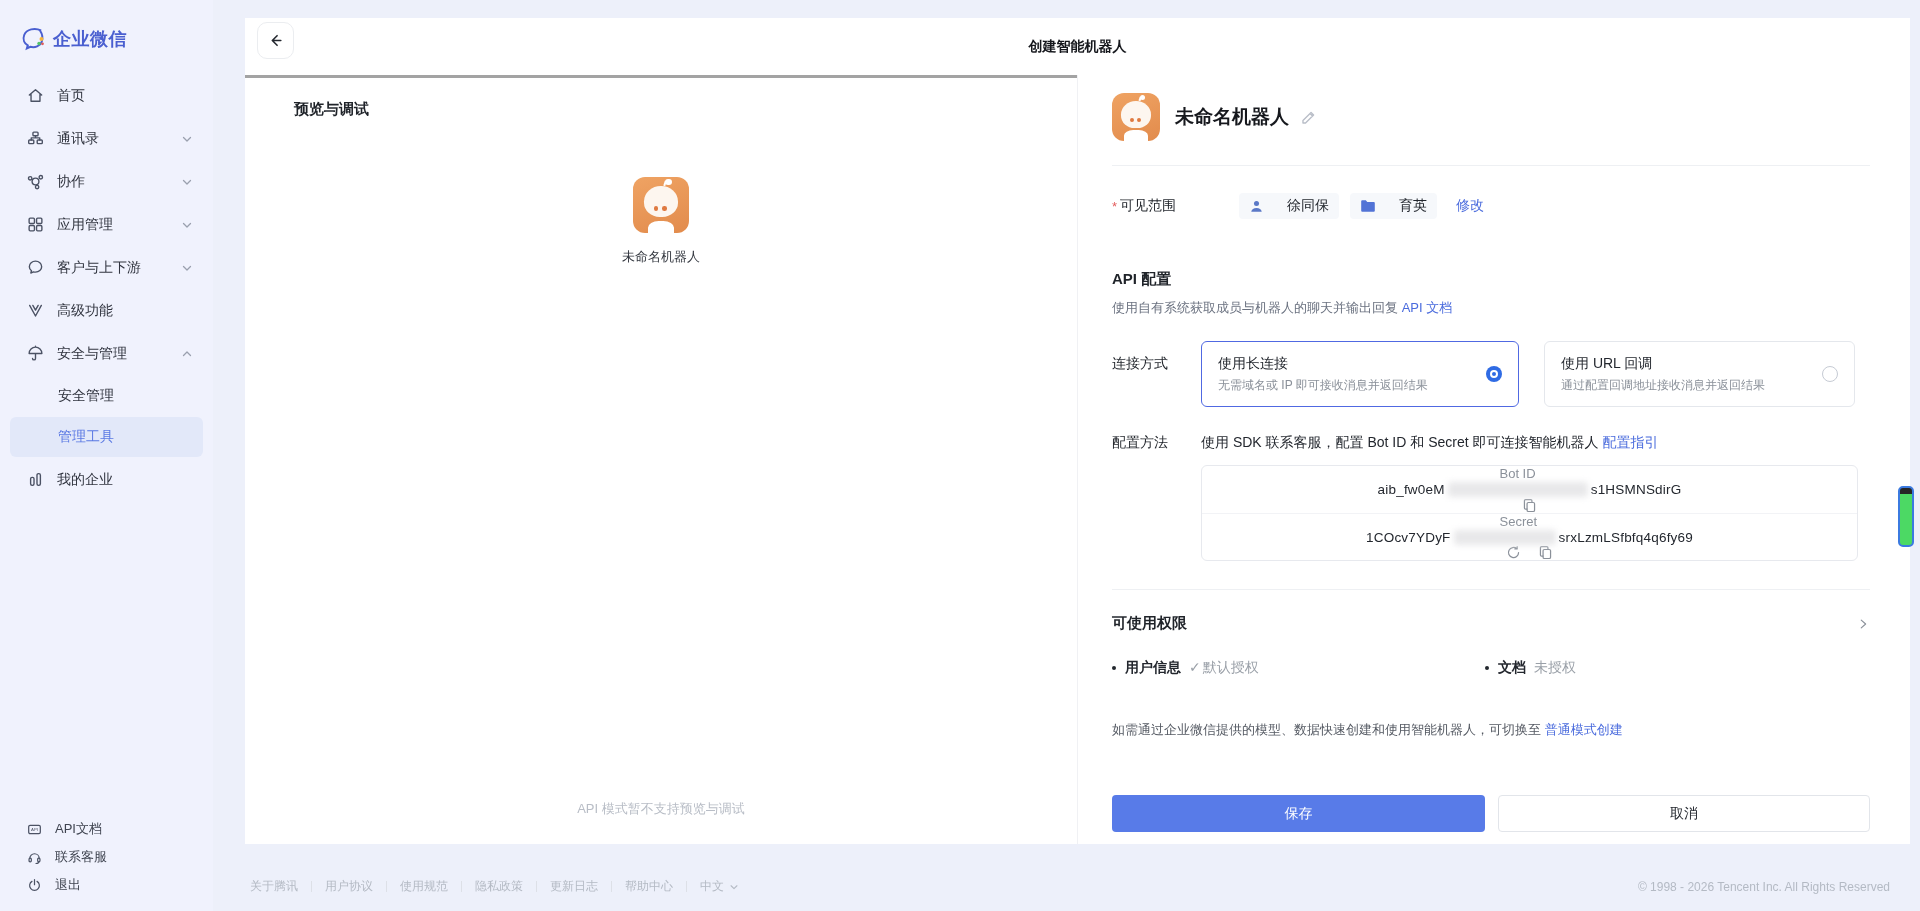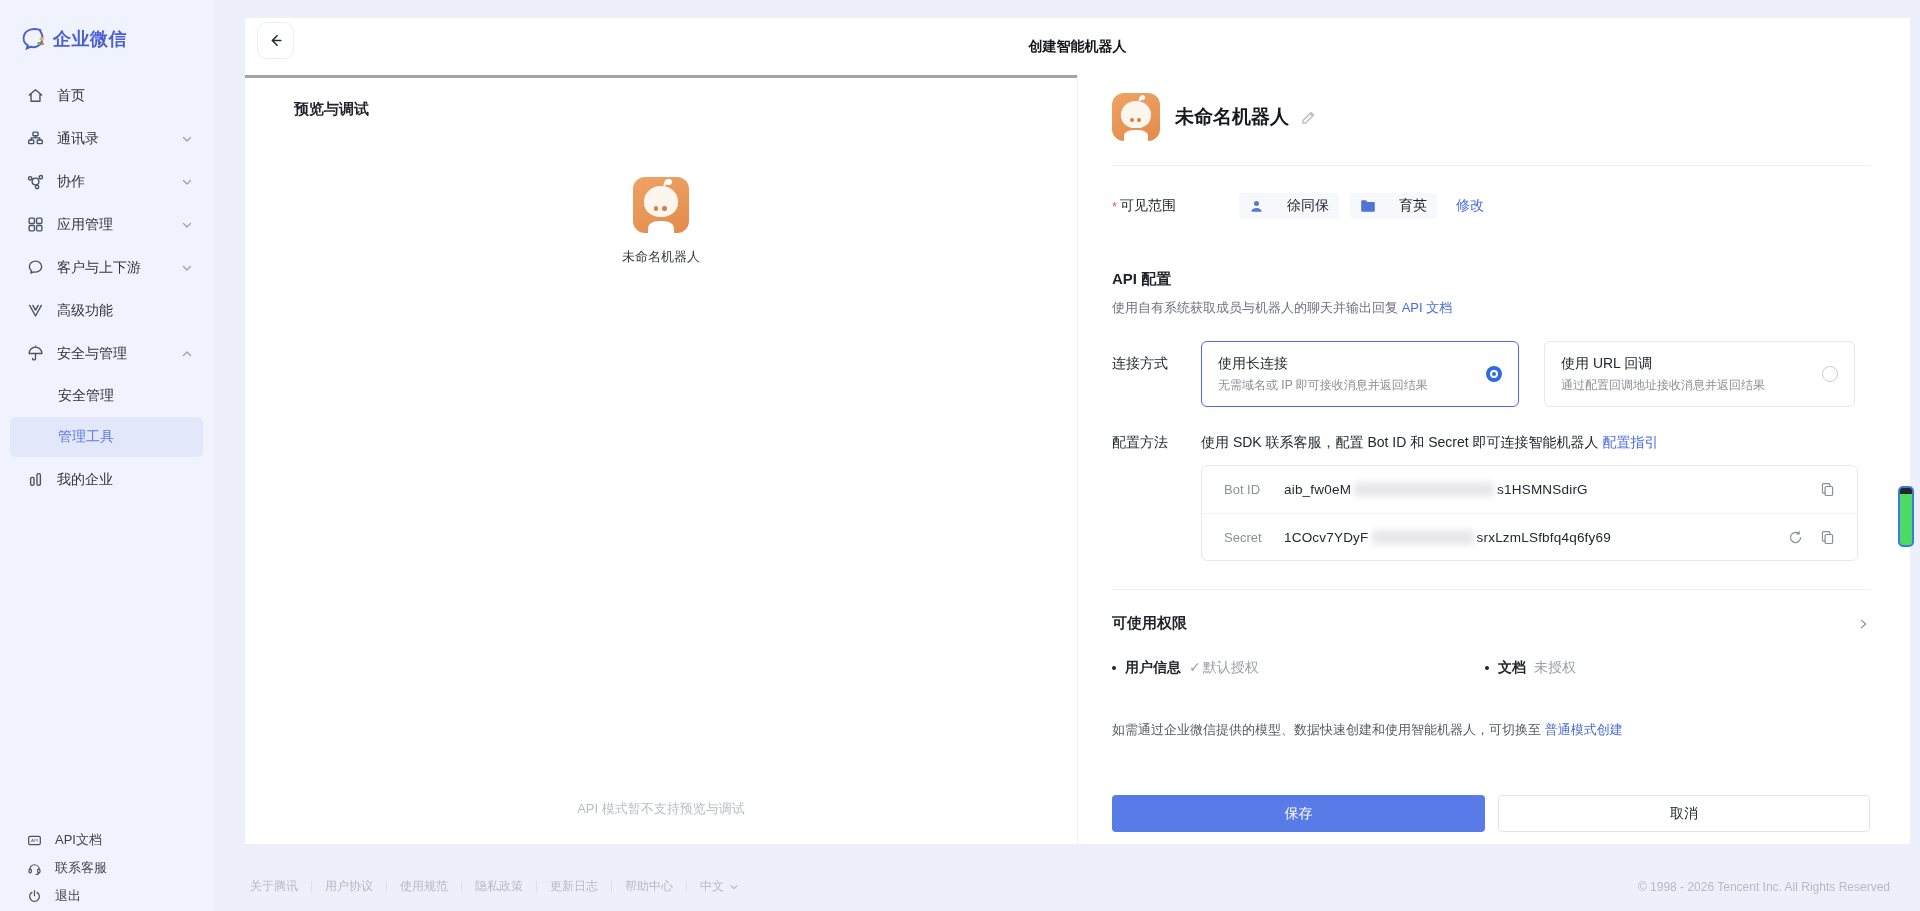--- a/index.html
+++ b/index.html
@@ -15,21 +15,21 @@
   
   .sidebar { position:absolute; left:0; top:0; width:213px; height:911px; background:#f0f2fd; }
   .logo { display:flex; align-items:center; gap:7px; padding:26px 0 0 20px; }
   .logo-text { font-size:18px; font-weight:bold; color:#4a5fd0; letter-spacing:.5px; }
   .nav { margin-top:22px; }
   .nav-item { height:43px; display:flex; align-items:center; padding:0 20px 0 27px; cursor:pointer; color:#30343f; font-size:14px; }
   .nav-item .nico { width:17px; margin-right:13px; flex:none; }
   .nav-item .lbl { flex:1; }
   .nav-sub { height:40px; display:flex; align-items:center; padding-left:48px; font-size:14px; color:#30343f; cursor:pointer; margin:1px 10px; border-radius:6px; }
   .nav-sub.sel { background:#e2e8f9; color:#5b79e3; }
-  .side-bottom { position:absolute; left:0; bottom:1px; width:100%; }
+  .side-bottom { position:absolute; left:0; bottom:12px; width:100%; }
   .side-bottom .nav-item { height:28px; font-size:13px; color:#3f4450; }
   .side-bottom .nico { width:15px; }
 
   
   .main-card { position:absolute; left:213px; top:18px; width:1665px; height:826px; background:#fff; border-radius:0;margin-left:32px; }
   .card-header { position:relative; height:57px; }
   .back-btn { position:absolute; left:12px; top:4px; width:37px; height:37px; border:1px solid #ebedf0; border-radius:10px; background:#fff; display:flex; align-items:center; justify-content:center; cursor:pointer; }
   .page-title { position:absolute; left:0; right:0; top:0; height:57px; display:flex; align-items:center; justify-content:center; font-size:14px; font-weight:600; color:#16181d; }
   .columns { display:flex; height:769px; }
 
@@ -74,21 +74,21 @@
   .conn-card .txt { flex:1; }
   .conn-title { font-size:14px; color:#23272e; }
   .conn-desc { font-size:12px; color:#8a9099; margin-top:4px; }
   .radio { width:16px; height:16px; border-radius:50%; border:1px solid #c6cbd4; flex:none; margin-left:8px; }
   .radio.on { border:none; background:#2f6be4; position:relative; }
   .radio.on::after { content:""; position:absolute; left:4px; top:4px; width:8px; height:8px; border:2px solid #fff; border-radius:50%; box-sizing:border-box; }
 
   .method-body { flex:1; }
   .method-text { font-size:14px; color:#23272e; padding-top:1px; }
   .cred-box { margin-top:13px; border:1px solid #e7e9ee; border-radius:6px; width:657px; }
-  .cred-row { height:47px; display:flex; align-items:center; padding:0 22px; }
+  .cred-row { height:47px; display:flex; align-items:center; padding:0 22px;flex-direction:column; }
   .cred-row + .cred-row { border-top:1px solid #f2f3f6; }
   .cred-label { width:60px; flex:none; color:#8a9099; font-size:13px; }
   .cred-value { font-size:13.5px; color:#23272e; letter-spacing:.2px; display:flex; align-items:center; flex:1; }
   .blurred { display:inline-block; height:15px; border-radius:2px; background:#e8e8ea; filter:blur(3px); margin:0 3px; }
   .cred-icons { display:flex; align-items:center; gap:17px; }
   .icon-btn { cursor:pointer; }
 
   .perm-head { margin-top:24px; display:flex; align-items:center; }
   .perm-head .sec-title { margin-top:0; flex:1; }
   .perm-items { margin-top:26px; display:flex; font-size:14px; }

